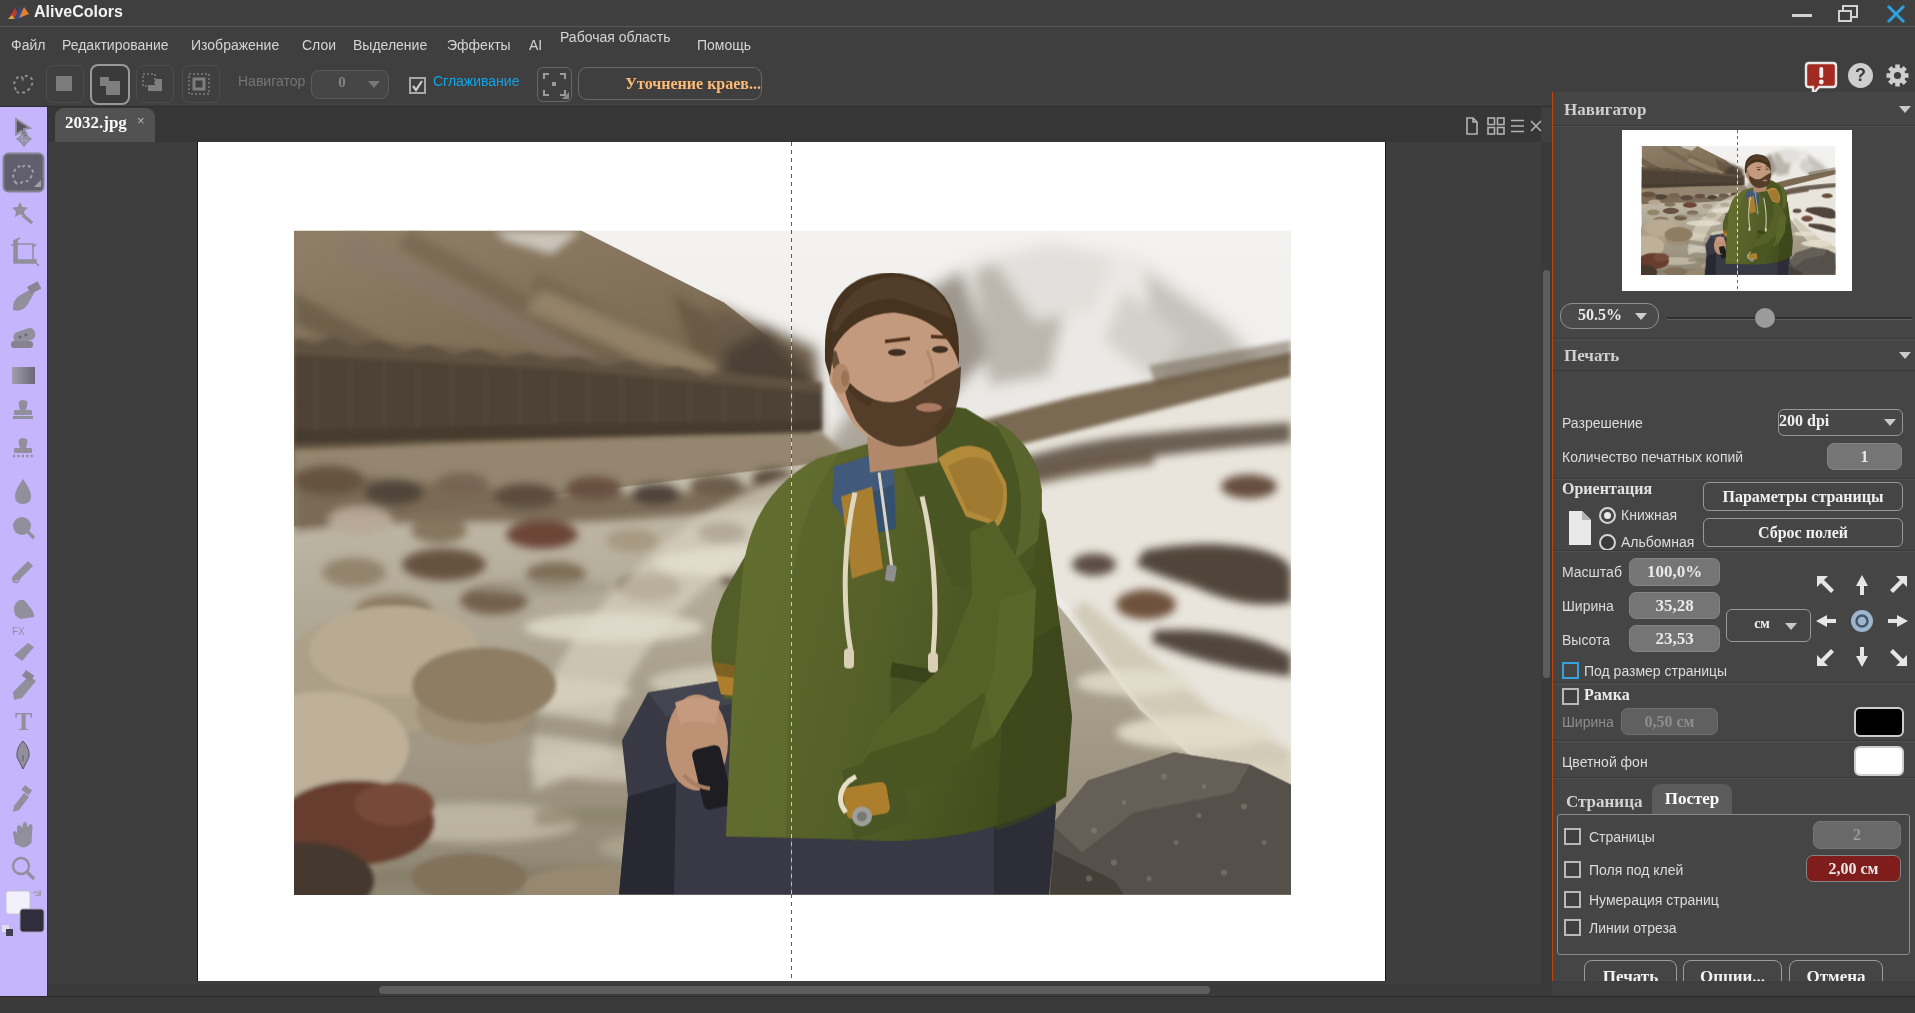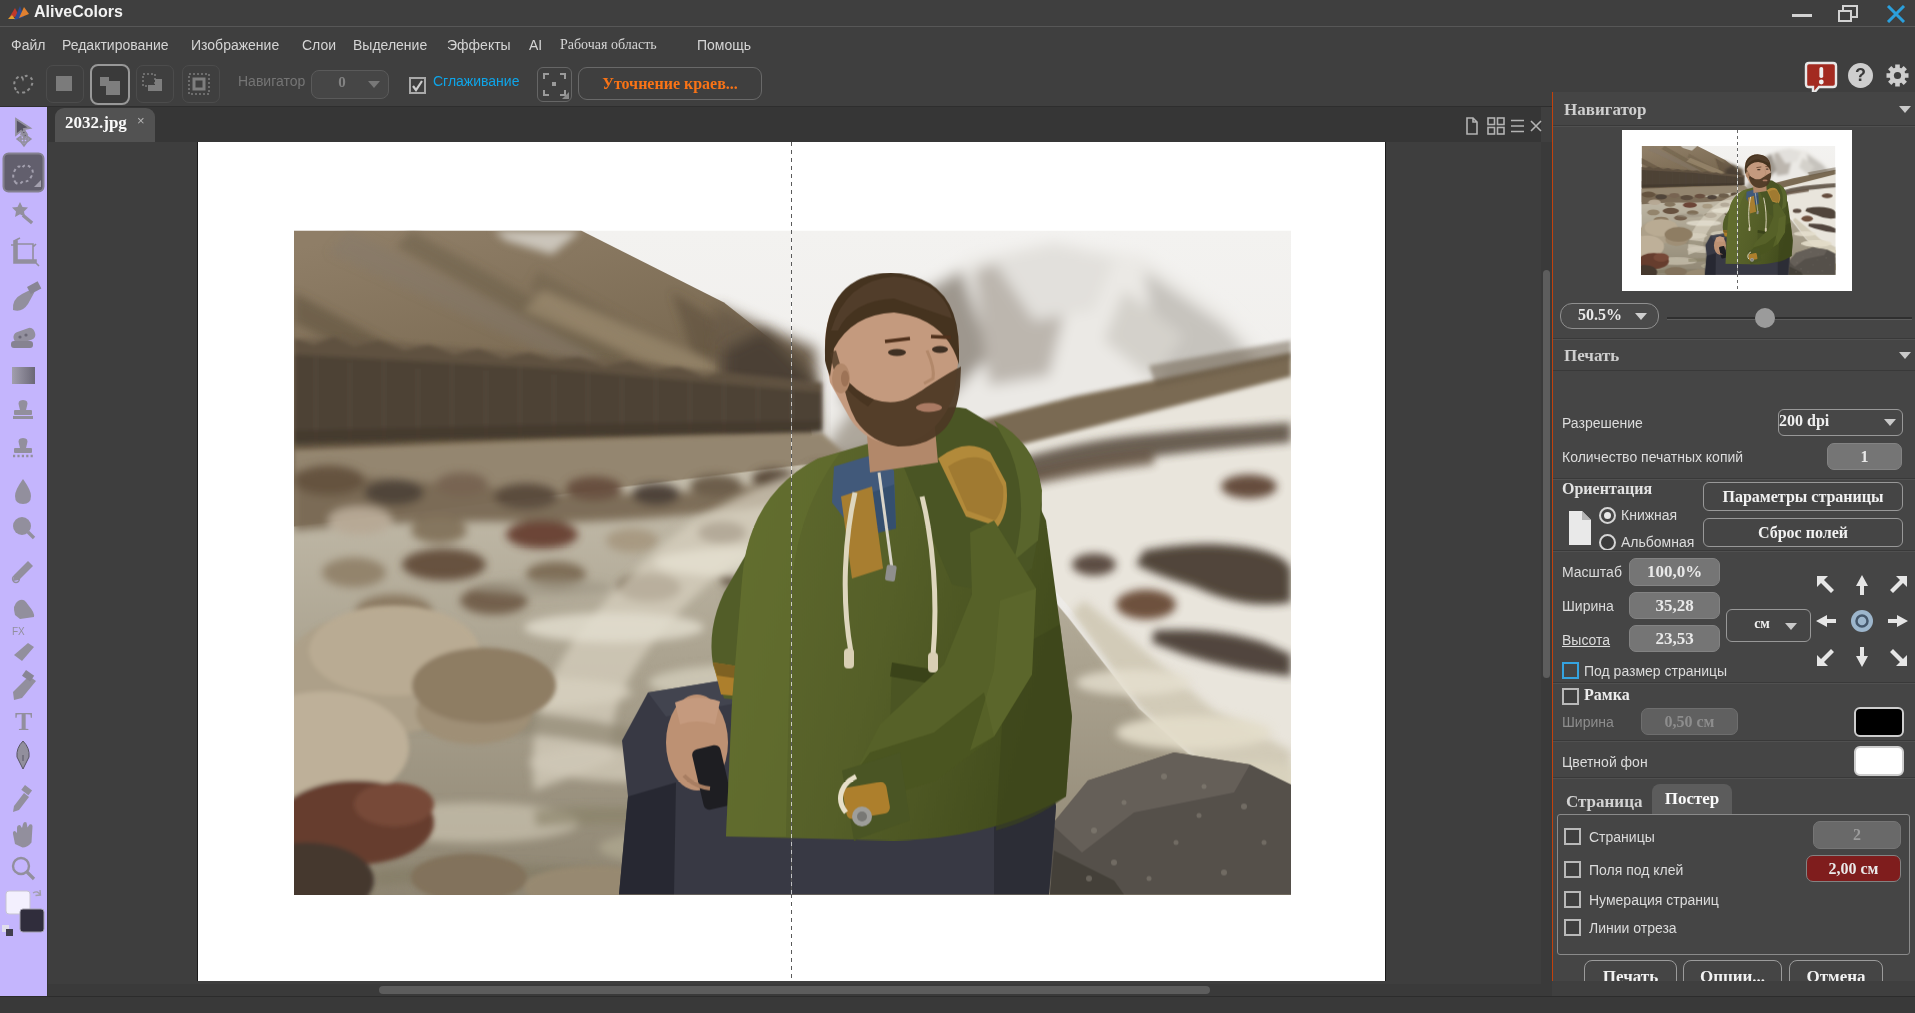--- a/index.html
+++ b/index.html
@@ -33,21 +33,21 @@
 </div>
 
 <div class="abs" style="left:0;top:27px;width:1915px;height:35px;background:#3f3f3f;color:#d5d5d5;font-size:14px;">
   <span class="abs" style="left:11px;top:10px;">Файл</span>
   <span class="abs" style="left:62px;top:10px;">Редактирование</span>
   <span class="abs" style="left:191px;top:10px;">Изображение</span>
   <span class="abs" style="left:302px;top:10px;">Слои</span>
   <span class="abs" style="left:353px;top:10px;">Выделение</span>
   <span class="abs" style="left:447px;top:10px;">Эффекты</span>
   <span class="abs" style="left:529px;top:10px;">AI</span>
-  <span class="abs" style="left:560px;top:10px;font-family:Liberation Serif, serif;">Рабочая область</span>
+  <span class="abs" style="left:560px;top:2px;">Рабочая область</span>
   <span class="abs" style="left:697px;top:10px;">Помощь</span>
 </div>
 
 <div class="abs" style="left:0;top:62px;width:1915px;height:45px;background:#3f3f3f;">
   <svg class="abs" style="left:10px;top:9px" width="26" height="26" viewBox="0 0 26 26">
     <path d="M6,19 Q2,12 7,7 Q11,3 13,8 Q15,3 20,6 Q25,10 20,17 Q15,23 11,21 Q8,23 6,19 Z" fill="none" stroke="#8f8f8f" stroke-width="2" stroke-dasharray="3,3"></path>
   </svg>
   <div class="abs" style="left:46px;top:3px;width:36px;height:36px;border:1px solid #4c4c4c;border-radius:7px;">
     <div class="abs" style="left:9px;top:10px;width:16px;height:15px;background:#7b7b7b;"></div>
   </div>
@@ -80,21 +80,21 @@
   </div>
   <div class="abs" style="left:433px;top:11px;color:#0ea5e9;font-size:14px;">Сглаживание</div>
   <div class="abs" style="left:537px;top:5px;width:33px;height:33px;border:1px solid #666;border-radius:6px;">
     <svg class="abs" style="left:5px;top:5px" width="23" height="23" viewBox="0 0 23 23">
       <path d="M1,6 L1,1 L6,1 M17,1 L22,1 L22,6 M22,17 L22,22 L17,22 M6,22 L1,22 L1,17" stroke="#9a9a9a" stroke-width="2" fill="none"></path>
       <rect x="9" y="9" width="4" height="4" fill="#9a9a9a"></rect>
     </svg>
     <div class="abs" style="left:24px;top:24px;width:0;height:0;border-left:7px solid transparent;border-bottom:7px solid #8a8a8a;"></div>
   </div>
   <div class="abs ser" style="left:578px;top:5px;width:182px;height:31px;border:1px solid #696969;border-radius:9px;
-       color:#f97316;font-size:16px;text-align:center;line-height:31px;">Уточнение краев...</div>
+       color:#fdba74;font-size:16px;text-align:right;line-height:31px;">Уточнение краев...</div>
 
   <svg class="abs" style="left:1804px;top:-2px" width="34" height="36" viewBox="0 0 34 36">
     <path d="M5,3 L29,3 Q32,3 32,6 L32,24 Q32,27 29,27 L15,27 L9,34 L9,27 L5,27 Q2,27 2,24 L2,6 Q2,3 5,3 Z" fill="#a32a20" stroke="#e8e8e8" stroke-width="2.4"></path>
     <rect x="15.4" y="7" width="3.8" height="11" rx="1.8" fill="#efefef"></rect>
     <circle cx="17.3" cy="22" r="2.4" fill="#efefef"></circle>
   </svg>
   <div class="abs" style="left:1848px;top:1px;width:25px;height:25px;border-radius:50%;background:#cecece;
        color:#3a3a3a;font-weight:bold;font-size:18px;text-align:center;line-height:25px;">?</div>
   <svg class="abs" style="left:1884px;top:0px" width="27" height="27" viewBox="0 0 27 27">
     <g fill="#cecece">
@@ -271,21 +271,21 @@
   <div class="abs ser" style="left:150px;top:426px;width:198px;height:27px;border:1px solid #989898;border-radius:6px;
       color:#f2f2f2;font-size:16px;text-align:center;line-height:27px;">Сброс полей</div>
   <div class="abs" style="left:46px;top:442px;width:13px;height:13px;border-radius:50%;border:2px solid #d5d5d5;background:#3a3a3a;"></div>
   <div class="lbl abs" style="left:68px;top:442px;">Альбомная</div>
   <div class="abs" style="left:0;top:458px;width:363px;height:1px;background:#393939;border-bottom:1px solid #505050;"></div>
 
   <div class="lbl abs" style="left:9px;top:472px;">Масштаб</div>
   <div class="inp abs" style="left:76px;top:466px;width:89px;height:26px;font-size:17px;line-height:26px;font-family:Liberation Serif, serif;">100,0%</div>
   <div class="lbl abs" style="left:9px;top:506px;">Ширина</div>
   <div class="inp abs" style="left:76px;top:500px;width:89px;height:25px;font-size:17px;line-height:25px;">35,28</div>
-  <div class="lbl abs" style="left:9px;top:540px;text-decoration:underline;">Высота</div>
+  <div class="lbl abs" style="left:9px;top:540px;">Высота</div>
   <div class="inp abs" style="left:76px;top:533px;width:89px;height:25px;font-size:17px;line-height:25px;">23,53</div>
   <div class="abs ddl" style="left:173px;top:517px;width:83px;height:31px;background:#454545;">
     <div class="abs ser" style="left:0;top:6px;width:70px;text-align:center;font-size:14px;">см</div>
     <div class="tri abs" style="left:58px;top:13px;"></div>
   </div>
   <svg class="abs" style="left:262px;top:482px" width="94" height="94" viewBox="0 0 94 94">
     <g fill="#e6e6e6">
       <path d="M13,2 L2,2 L2,13 L6,9 L16,19 L19,16 L9,6 Z"></path>
       <path d="M81,2 L92,2 L92,13 L88,9 L78,19 L75,16 L85,6 Z"></path>
       <path d="M13,92 L2,92 L2,81 L6,85 L16,75 L19,78 L9,88 Z"></path>
@@ -299,21 +299,21 @@
     <circle cx="47" cy="47" r="5.5" fill="none" stroke="#45576b" stroke-width="2.5"></circle>
   </svg>
   <div class="abs" style="left:9px;top:570px;width:13px;height:13px;border:2px solid #35a3e0;background:#454545;"></div>
   <div class="lbl abs" style="left:31px;top:571px;">Под размер страницы</div>
   <div class="abs" style="left:0;top:590px;width:363px;height:1px;background:#393939;border-bottom:1px solid #505050;"></div>
 
   <div class="cb abs" style="left:9px;top:596px;"></div>
   <div class="abs ser" style="left:31px;top:594px;font-size:16px;color:#ededed;">Рамка</div>
   <div class="abs" style="left:9px;top:622px;color:#8d8d8d;font-size:14px;">Ширина</div>
   <div class="abs ser" style="left:68px;top:616px;width:95px;height:25px;background:#606060;border:1px solid #6e6e6e;border-radius:7px;
-      color:#8d8d8d;font-size:16px;text-align:center;line-height:25px;margin-left:20px;">0,50 см</div>
+      color:#8d8d8d;font-size:16px;text-align:center;line-height:25px;">0,50 см</div>
   <div class="abs" style="left:301px;top:615px;width:46px;height:26px;background:#000;border:2px solid #cdcdcd;border-radius:6px;"></div>
   <div class="abs" style="left:0;top:648px;width:363px;height:1px;background:#393939;border-bottom:1px solid #505050;"></div>
   <div class="lbl abs" style="left:9px;top:662px;">Цветной фон</div>
   <div class="abs" style="left:301px;top:654px;width:46px;height:26px;background:#fff;border:2px solid #cdcdcd;border-radius:6px;"></div>
   <div class="abs" style="left:0;top:685px;width:363px;height:1px;background:#393939;border-bottom:1px solid #505050;"></div>
 
   <div class="abs ser" style="left:13px;top:700px;font-size:17px;color:#d2d2d2;">Страница</div>
   <div class="abs" style="left:99px;top:692px;width:80px;height:30px;background:#5c5c5c;border-radius:8px 8px 0 0;">
     <div class="abs ser" style="left:0;top:5px;width:80px;text-align:center;font-size:17px;color:#fafafa;">Постер</div>
   </div>

